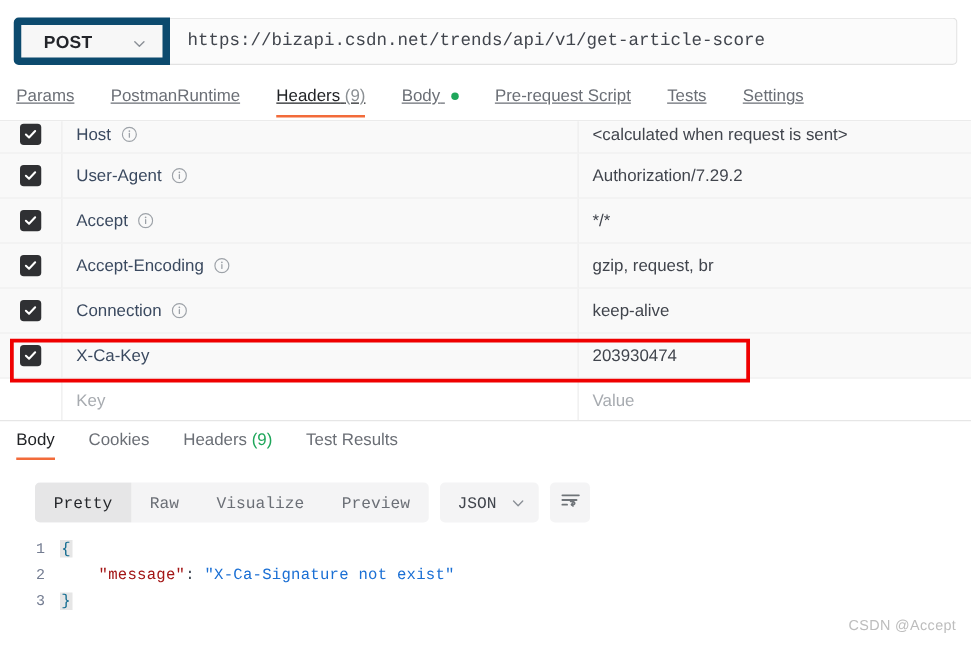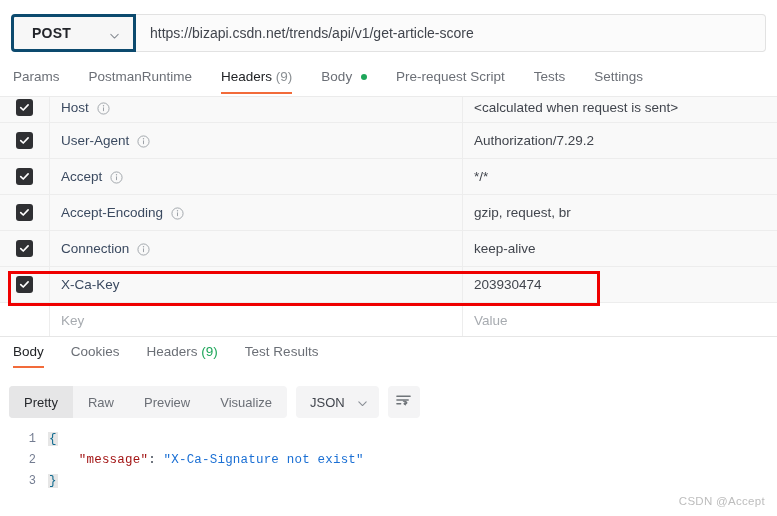--- a/index.html
+++ b/index.html
@@ -13,46 +13,46 @@
   }
   #app { position: relative; width: 777px; height: 516px; background:#fff; }
 
   
   .urlbar {
     position: absolute; left: 0; top: 0; width: 777px; height: 62px;
     background: #fff;
   }
   .method-box {
     position: absolute; left: 11px; top: 14px; width: 125px; height: 38px;
-    background: #f7f7f7; border: 3px solid #0c4a6e; border-radius: 4px 0 0 4px;
+    background: #f7f7f7; border: 6px solid #0c4a6e; border-radius: 4px 0 0 4px;
     display: flex; align-items: center; cursor: pointer;
   }
   .method-label {
     font-size: 14px; font-weight: bold; color: #23252a; margin-left: 18px; letter-spacing: .2px;
   }
   .method-caret {
     position: absolute; right: 13px; top: 50%; transform: translateY(-50%);
     width: 11px; height: 11px;
   }
   .url-box {
     position: absolute; left: 136px; top: 14px; width: 630px; height: 38px;
     background: #fbfbfb; border: 1px solid #e2e2e2; border-left: none; border-radius: 0 4px 4px 0;
     display: flex; align-items: center; cursor: text;
   }
-  .url-text { font-size: 14px; color: #41454d; margin-left: 14px; }
+  .url-text { font-size: 14px; color: #41454d; margin-left: 14px; font-family: Liberation Mono, monospace; }
 
   
   .req-tabs {
     position: absolute; left: 0; top: 66px; width: 777px; height: 31px;
     display: flex; align-items: flex-start; padding-left: 13px;
     border-bottom: 1px solid #ebebeb;
   }
   .tab {
     position: relative; font-size: 13.5px; color: #6b6f76;
-    padding: 3px 0 10px 0; margin-right: 29px; cursor: pointer; white-space: nowrap;
+    padding: 3px 0 10px 0; margin-right: 29px; cursor: pointer; white-space: nowrap; text-decoration: underline;
   }
   .tab.active { color: #212326; font-weight: normal; }
   .tab.active::after {
     content: ""; position: absolute; left: 0; right: 0; bottom: 0;
     height: 2.5px; background: #f26b3a;
   }
   .tab .count { color: #8b9094; }
   .tab .greendot {
     display: inline-block; width: 6px; height: 6px; border-radius: 50%;
     background: #1ea65a; margin-left: 5px; vertical-align: 1px;
@@ -113,22 +113,22 @@
     padding: 0 0 9px 0; margin-right: 27px; cursor: pointer; white-space: nowrap;
   }
   .rtab.active { color: #212326; }
   .rtab.active::after {
     content: ""; position: absolute; left: 0; right: 0; bottom: 0;
     height: 2.5px; background: #f26b3a;
   }
   .rtab .count { color: #1ea65a; }
 
   .fmt-row {
-    position: absolute; left: 9px; top: 386px; height: 32px;
-    display: flex; align-items: center;
+    position: absolute; left: 28px; top: 386px; height: 32px;
+    display: flex; align-items: center; font-family: Liberation Mono, monospace;
   }
   .seg {
     display: flex; align-items: stretch; height: 32px;
     background: #f4f4f5; border-radius: 4px; overflow: hidden;
   }
   .seg-item {
     display: flex; align-items: center; padding: 0 15px;
     font-size: 13px; color: #6b6f76; cursor: pointer;
   }
   .seg-item.active { background: #e6e6e7; color: #26282c; }
@@ -379,24 +379,24 @@
 
   <div class="fmt-row">
     <div class="seg">
       <div class="seg-item active">
         <span>Pretty</span>
       </div>
       <div class="seg-item">
         <span>Raw</span>
       </div>
       <div class="seg-item">
+        <span>Visualize</span>
+      </div>
+      <div class="seg-item">
         <span>Preview</span>
-      </div>
-      <div class="seg-item">
-        <span>Visualize</span>
       </div>
     </div>
 
     <div class="fmt-select">
       <span>JSON</span>
       <span class="caret">
         <svg viewBox="0 0 12 12" width="11" height="11">
             <path d="M2 4.2 L6 8.2 L10 4.2" fill="none" stroke="#8a8f96" stroke-width="1.2" stroke-linecap="round" stroke-linejoin="round"></path>
           </svg>
       </span>

